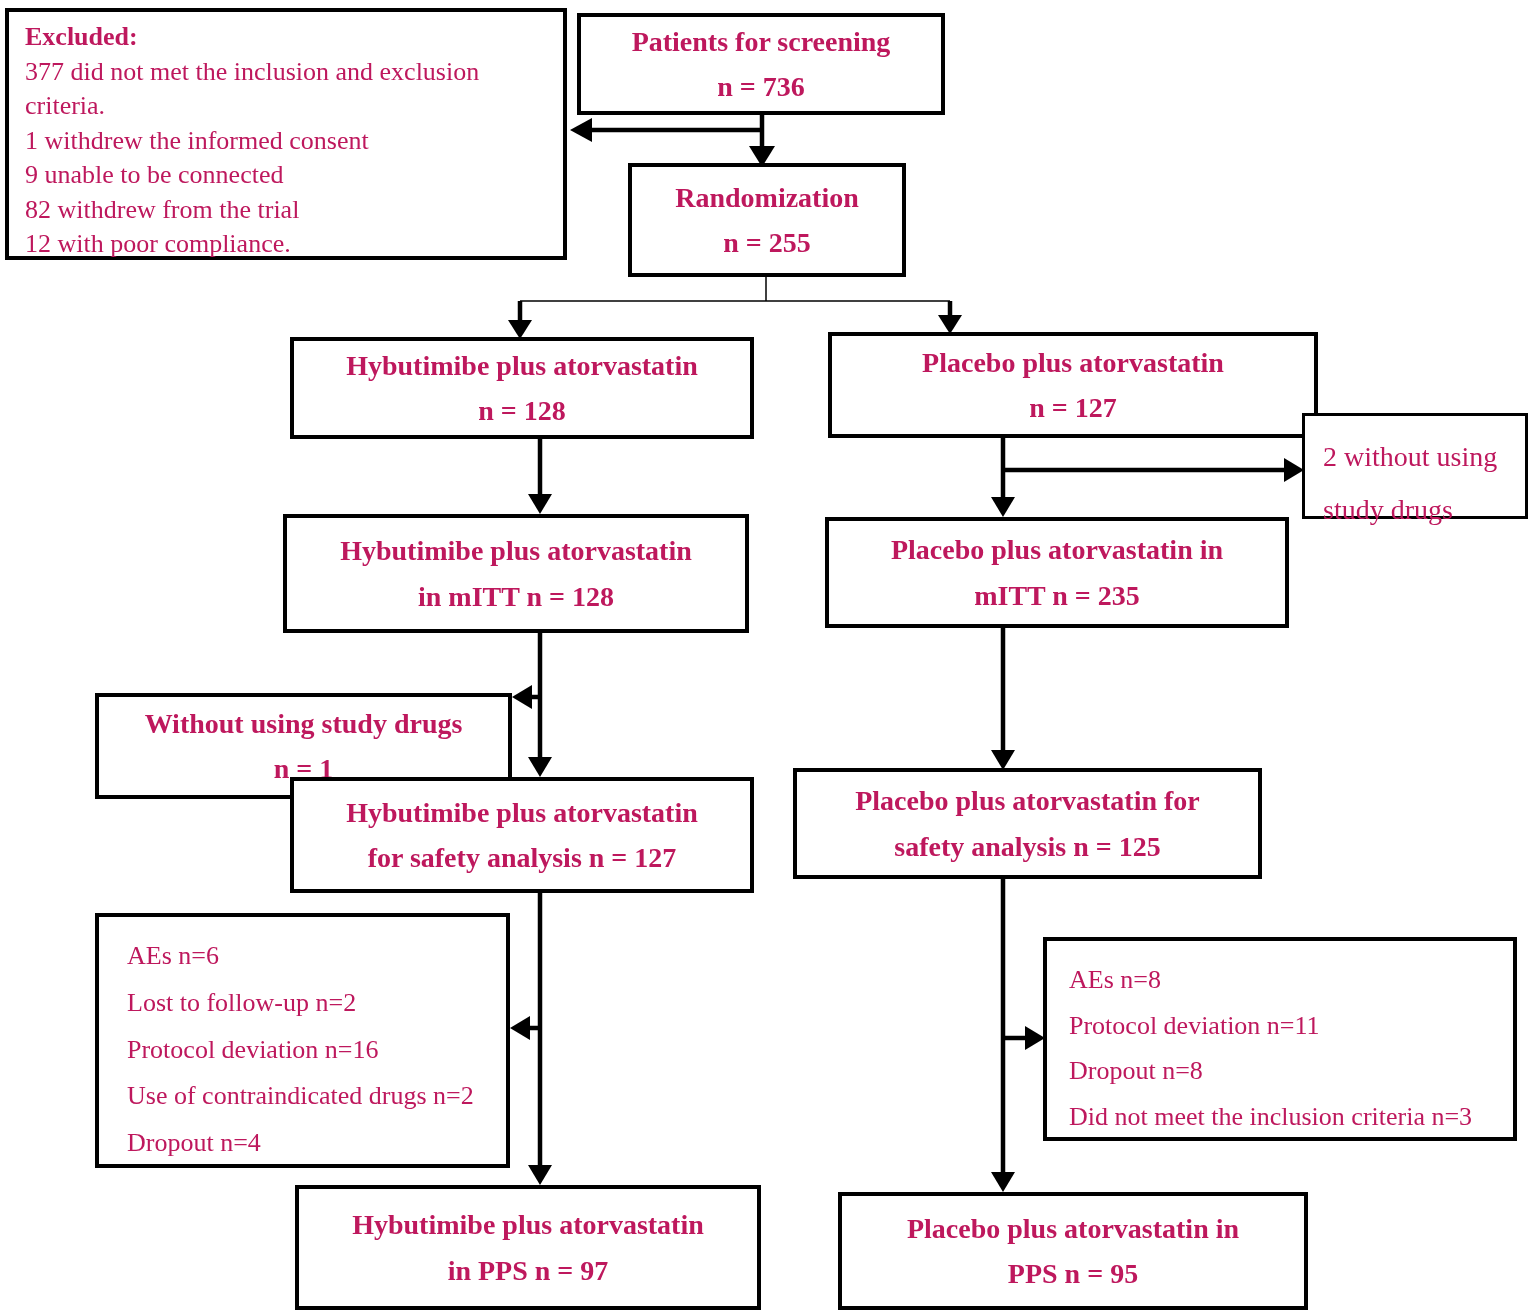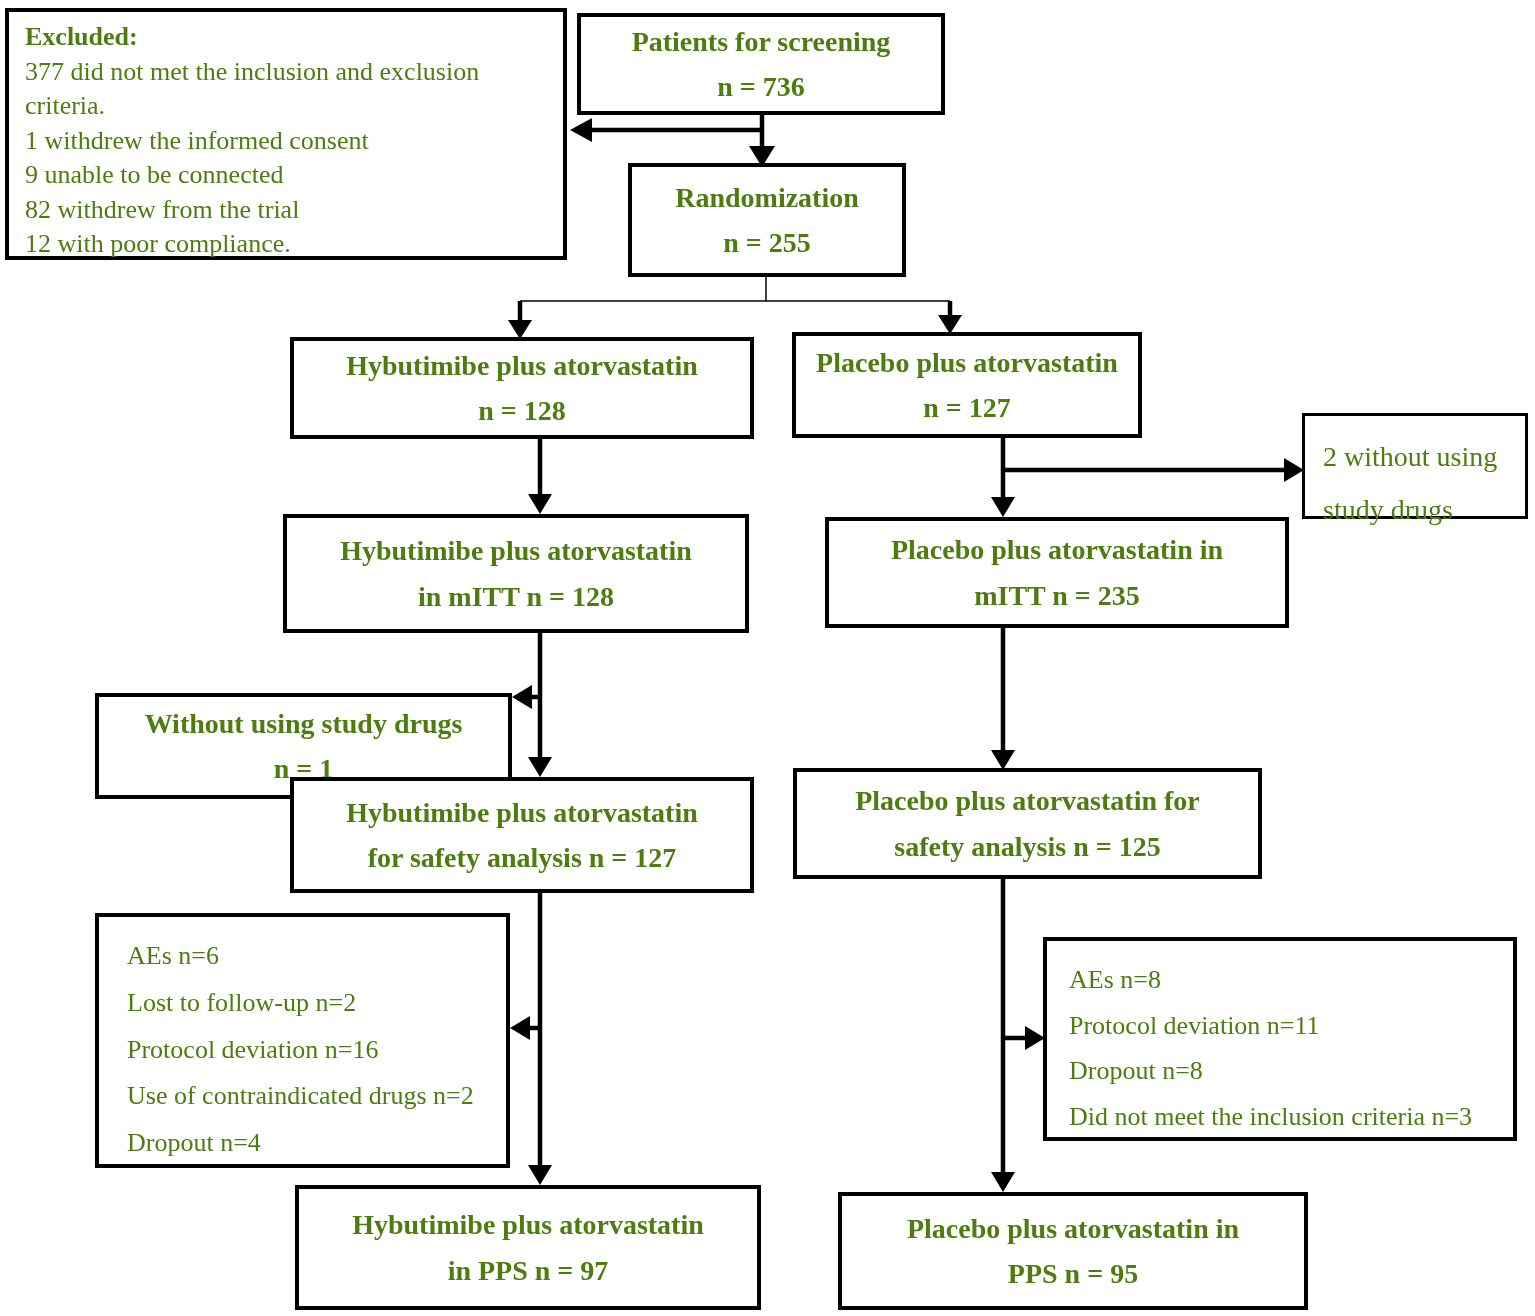--- a/index.html
+++ b/index.html
@@ -1,21 +1,21 @@
 <!DOCTYPE html>
 <html><head>
 <meta charset="utf-8">
 <style>
   html,body{margin:0;padding:0;background:#ffffff;}
   #canvas{
     position:relative;
     width:1535px;height:1316px;
     background:#ffffff;
     font-family:"Liberation Serif","DejaVu Serif",serif;
-    color:#4d7c0f;
+    color:#be185d;
     overflow:hidden;
   }
   #arrows{position:absolute;left:0;top:0;width:1535px;height:1316px;}
   .box{
     position:absolute;
     box-sizing:border-box;
     border:4px solid #000000;
     background:#ffffff;
   }
   .thin-border{border-width:3px;}
@@ -122,21 +122,21 @@
   <div class="box center" style="left:628px;top:163px;width:278px;height:114px;">
     <div class="node-line">Randomization</div>
     <div class="node-line">n = 255</div>
   </div>
 
   <div class="box center" style="left:290px;top:337px;width:464px;height:102px;">
     <div class="node-line">Hybutimibe plus atorvastatin</div>
     <div class="node-line">n = 128</div>
   </div>
 
-  <div class="box center" style="left:792px;top:332px;width:350px;height:106px;">
+  <div class="box center" style="left:828px;top:332px;width:490px;height:106px;">
     <div class="node-line">Placebo plus atorvastatin</div>
     <div class="node-line">n = 127</div>
   </div>
 
   <div class="box thin-border sidebox" style="left:1302px;top:413px;width:226px;height:106px;">
     <div class="line-item">2 without using</div>
     <div class="line-item">study drugs</div>
   </div>
 
   <div class="box center" style="left:283px;top:514px;width:466px;height:119px;">

